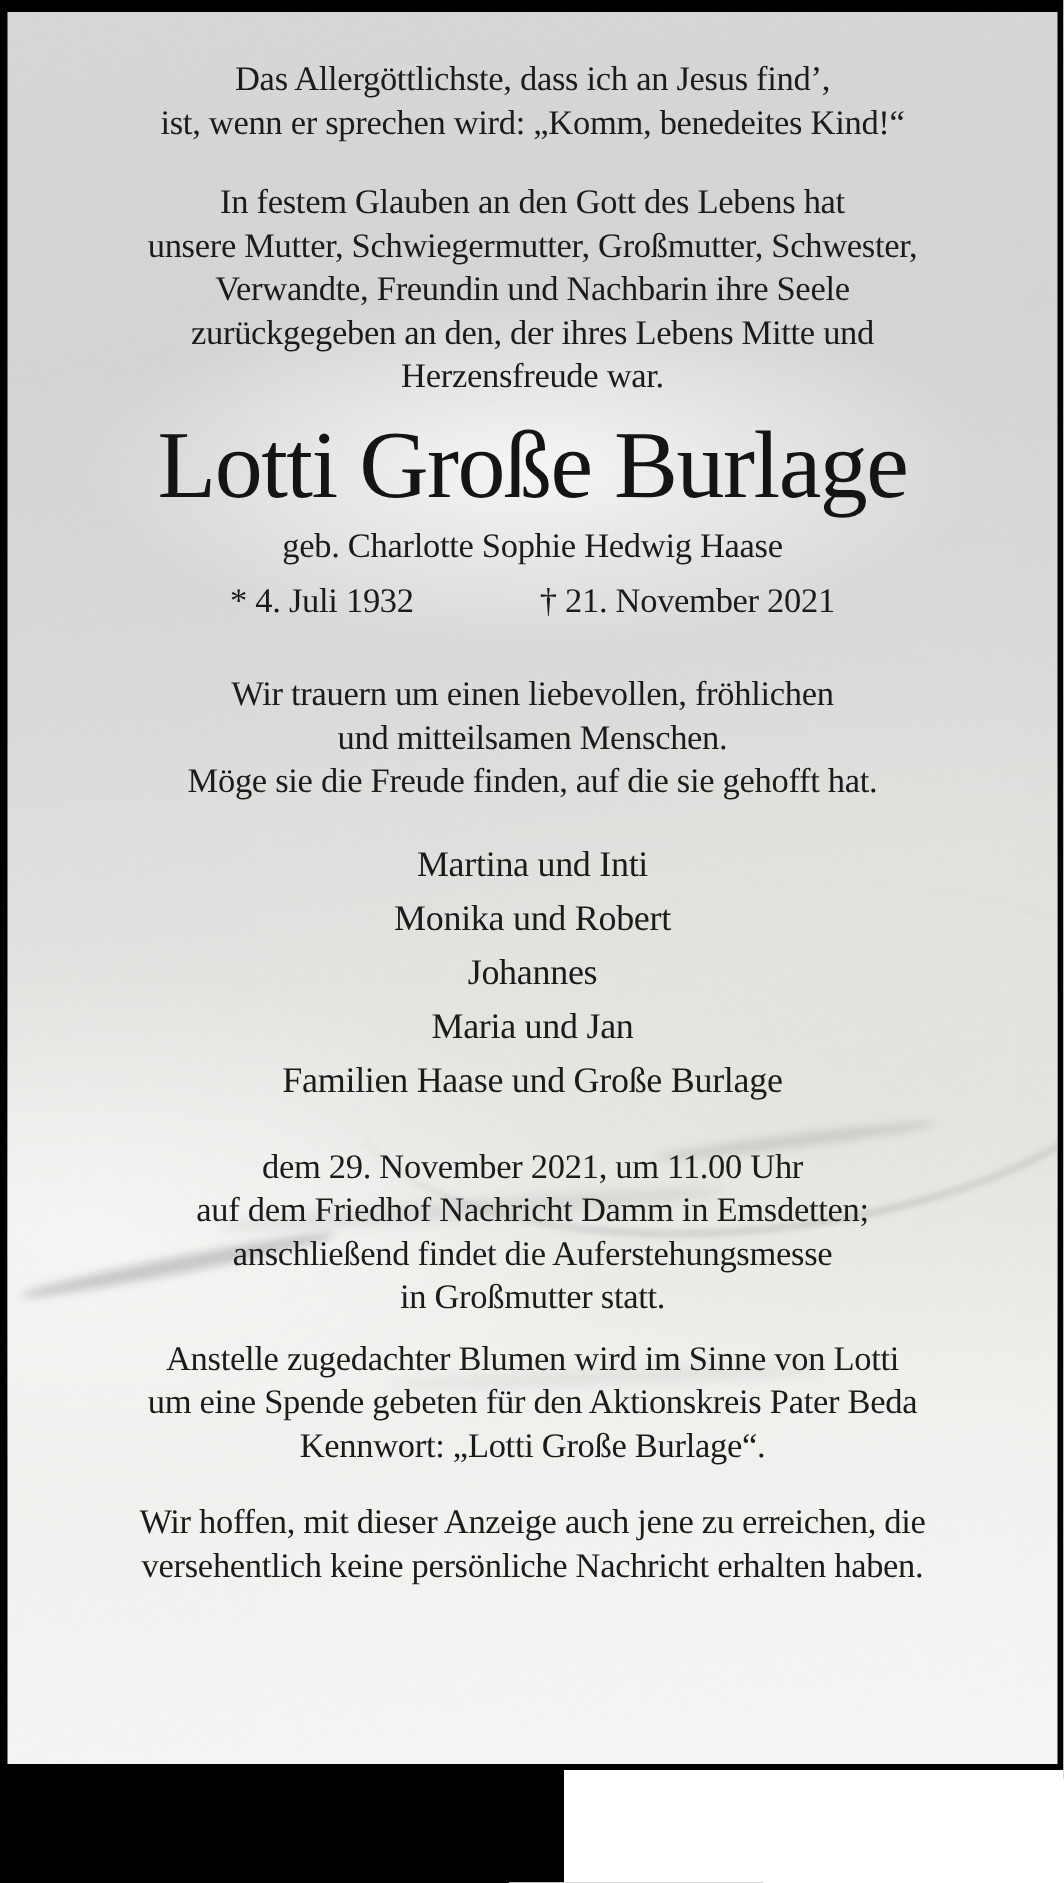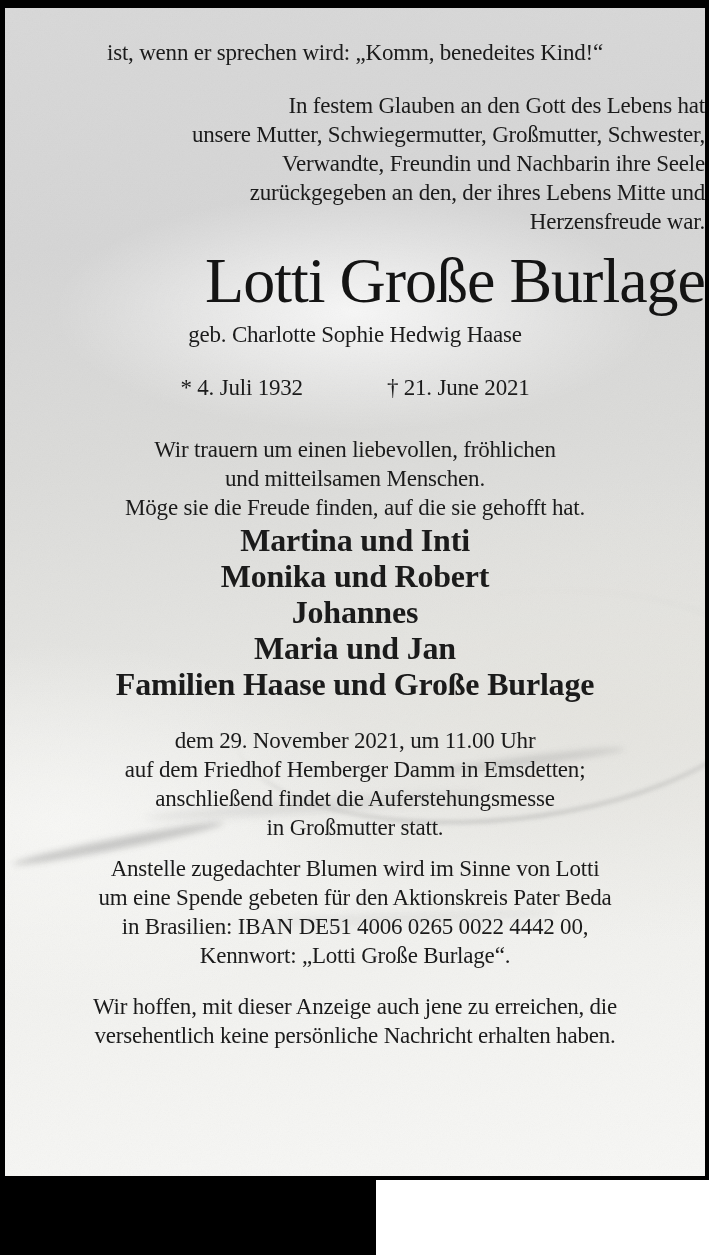--- a/index.html
+++ b/index.html
@@ -52,33 +52,32 @@
   .content {
     position: relative;
     z-index: 3;
     text-align: center;
     color: #1b1b1b;
     font-family: "Liberation Serif", "DejaVu Serif", serif;
     padding-top: 30px;
   }
   .body-text { font-size: 23px; line-height: 29px; letter-spacing: -0.2px; }
   .epigraph   { margin-top: 0; }
-  .intro      { margin-top: 24px; text-align: right; }
+  .intro      { margin-top: 24px; }
   .deceased-name {
     margin-top: 10px;
     font-size: 64px;
     line-height: 70px;
     letter-spacing: -1px;
     color: #141414;
-    text-align: right;
   }
   .birth-name { margin-top: 4px; }
-  .dates { margin-top: 24px; display: flex; justify-content: center; gap: 84px; }
+  .dates { margin-top: 8px; display: flex; justify-content: center; gap: 84px; }
   .mourning   { margin-top: 33px; }
-  .mourners   { font-size: 32px; line-height: 36px; font-weight: bold; letter-spacing: -0.2px; }
+  .mourners   { margin-top: 24px; font-size: 24px; line-height: 36px; font-weight: normal; letter-spacing: -0.2px; }
   .funeral    { margin-top: 24px; }
   .donation   { margin-top: 12px; }
   .closing    { margin-top: 22px; }
 
   
   .scan-bottom {
     position: absolute;
     left: 0; top: 1180px;
     width: 709px; height: 75px;
     background: #ffffff;
@@ -107,65 +106,65 @@
         <filter id="grainf">
           <feTurbulence type="fractalNoise" baseFrequency="0.9" numOctaves="2" stitchTiles="stitch"></feTurbulence>
           <feColorMatrix type="saturate" values="0"></feColorMatrix>
         </filter>
         <rect width="100%" height="100%" filter="url(#grainf)" opacity="0.06"></rect>
       </svg>
 
       <div class="content">
 
         <div class="body-text epigraph">
+          <div>Das Allergöttlichste, dass ich an Jesus find’,</div>
           <div>ist, wenn er sprechen wird: „Komm, benedeites Kind!“</div>
         </div>
 
         <div class="body-text intro">
           <div>In festem Glauben an den Gott des Lebens hat</div>
           <div>unsere Mutter, Schwiegermutter, Großmutter, Schwester,</div>
           <div>Verwandte, Freundin und Nachbarin ihre Seele</div>
           <div>zurückgegeben an den, der ihres Lebens Mitte und</div>
           <div>Herzensfreude war.</div>
         </div>
 
         <div class="deceased-name">Lotti Große Burlage</div>
 
         <div class="body-text birth-name">geb. Charlotte Sophie Hedwig Haase</div>
 
         <div class="body-text dates">
           <span>* 4. Juli 1932</span>
-          <span>† 21. June 2021</span>
+          <span>† 21. November 2021</span>
         </div>
 
         <div class="body-text mourning">
           <div>Wir trauern um einen liebevollen, fröhlichen</div>
           <div>und mitteilsamen Menschen.</div>
           <div>Möge sie die Freude finden, auf die sie gehofft hat.</div>
         </div>
 
         <div class="mourners">
           <div>Martina und Inti</div>
           <div>Monika und Robert</div>
           <div>Johannes</div>
           <div>Maria und Jan</div>
           <div>Familien Haase und Große Burlage</div>
         </div>
 
         <div class="body-text funeral">
           <div>dem 29. November 2021, um 11.00 Uhr</div>
-          <div>auf dem Friedhof Hemberger Damm in Emsdetten;</div>
+          <div>auf dem Friedhof Nachricht Damm in Emsdetten;</div>
           <div>anschließend findet die Auferstehungsmesse</div>
           <div>in Großmutter statt.</div>
         </div>
 
         <div class="body-text donation">
           <div>Anstelle zugedachter Blumen wird im Sinne von Lotti</div>
           <div>um eine Spende gebeten für den Aktionskreis Pater Beda</div>
-          <div>in Brasilien: IBAN DE51 4006 0265 0022 4442 00,</div>
           <div>Kennwort: „Lotti Große Burlage“.</div>
         </div>
 
         <div class="body-text closing">
           <div>Wir hoffen, mit dieser Anzeige auch jene zu erreichen, die</div>
           <div>versehentlich keine persönliche Nachricht erhalten haben.</div>
         </div>
 
       </div>
     </div>

